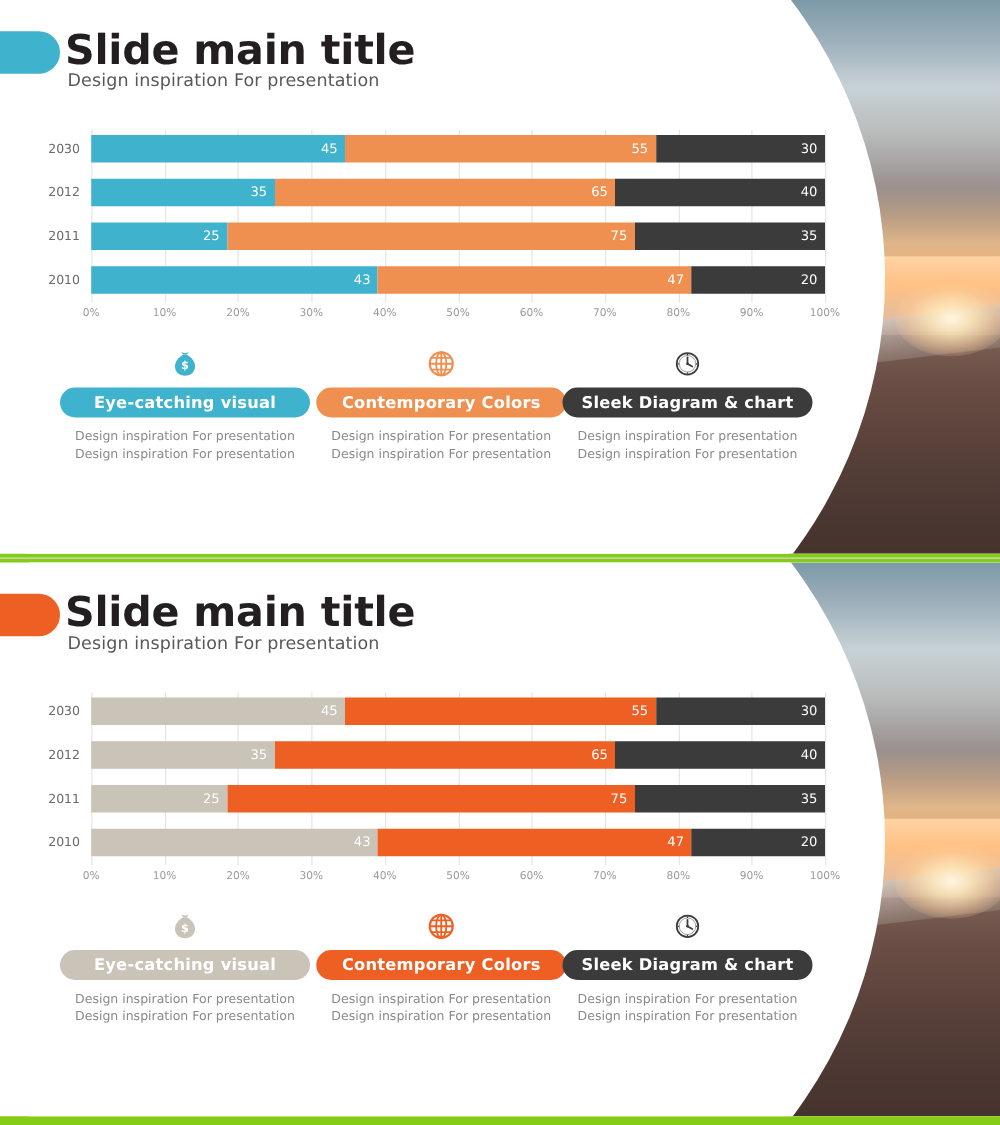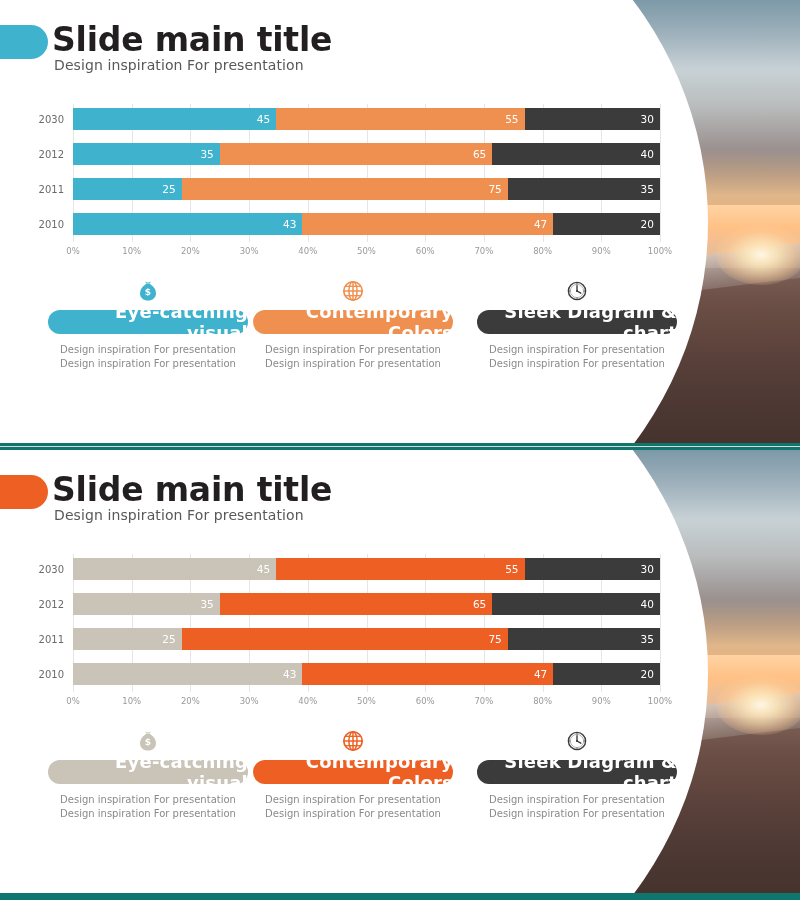--- a/index.html
+++ b/index.html
@@ -1,17 +1,17 @@
 <!DOCTYPE html>
 <html><head>
 <meta charset="utf-8">
 <style>
   html,body{margin:0;padding:0;background:#fff;}
   body{width:800px;height:900px;font-family:"Liberation Sans",sans-serif;-webkit-font-smoothing:antialiased;}
-  .deck{width:800px;height:900px;position:relative;overflow:hidden;background:#0f766e;}
+  .deck{width:800px;height:900px;position:relative;overflow:hidden;background:#84cc16;}
 
   .slide{position:absolute;left:0;width:800px;height:443px;overflow:hidden;background:#fff;}
   .slide.s1{top:0;}
   .slide.s2{top:450px;}
   .divider{position:absolute;left:0;top:446px;width:800px;height:1px;background:#d8d8d8;}
 
   
   .photo{position:absolute;right:0;top:0;width:170px;height:443px;overflow:hidden;}
   .photo .sky{position:absolute;left:0;top:0;width:170px;height:205px;
     background:linear-gradient(180deg,#7d99a8 0%,#9db0bb 16%,#c8d2d6 34%,#b9bcbc 52%,#9e9695 70%,#8d7d77 86%,#7b6760 100%);}
@@ -47,24 +47,24 @@
     font-family:"DejaVu Sans",sans-serif;}
   .axis{position:absolute;left:73px;top:142px;width:587px;height:16px;}
   .tick{position:absolute;top:0;font-size:8.5px;color:#9a9a9a;transform:translateX(-50%);
     font-family:"DejaVu Sans",sans-serif;white-space:nowrap;}
 
   
   .cols{position:absolute;left:0;top:278px;width:690px;height:110px;}
   .col{position:absolute;width:200px;}
   .col.c0{left:48px;}
   .col.c1{left:253px;}
-  .col.c2{left:477px;}
+  .col.c2{left:450px;}
   .icon{height:26px;display:flex;align-items:center;justify-content:center;margin-bottom:6px;}
   .pill{height:24px;border-radius:13px;display:flex;align-items:center;justify-content:center;
-    color:#fff;font-size:18px;font-weight:bold;font-family:"DejaVu Sans",sans-serif;letter-spacing:.2px;text-align:right;}
+    color:#fff;font-size:13px;font-weight:bold;font-family:"DejaVu Sans",sans-serif;letter-spacing:.2px;}
   .desc{margin-top:9px;text-align:center;font-size:10px;color:#8a8a8a;line-height:1.42;
     font-family:"DejaVu Sans",sans-serif;}
 </style>
 </head>
 <body>
 
 <div class="deck">
   <div class="divider"></div>
 <div class="slide s1">
       <div class="photo">

